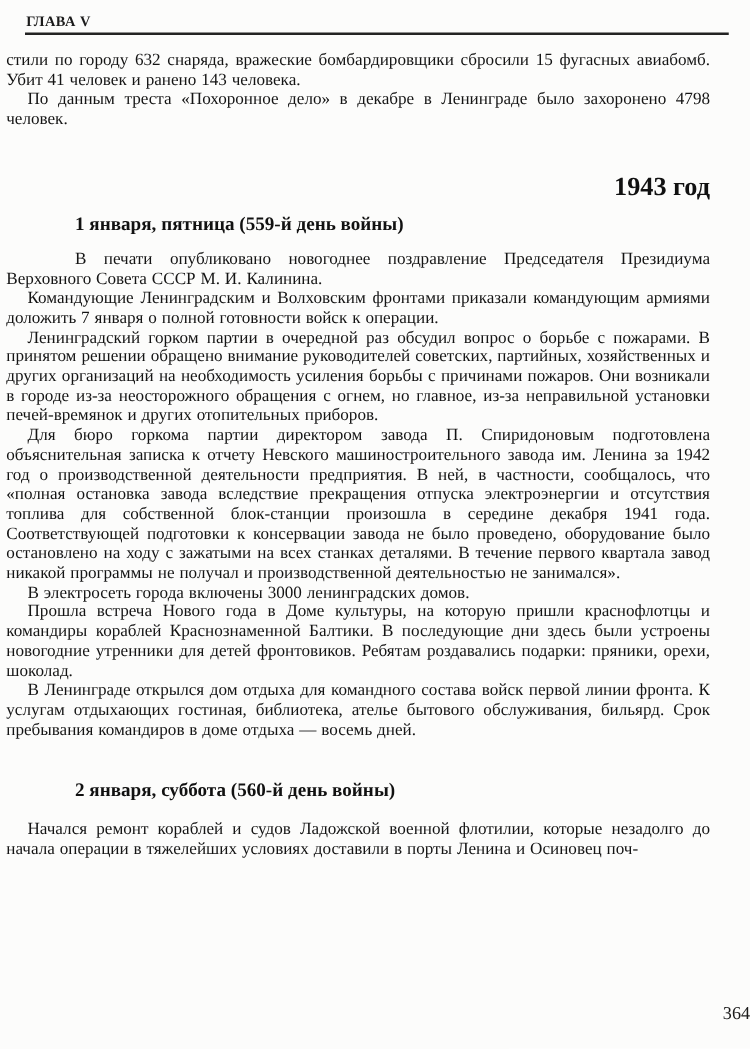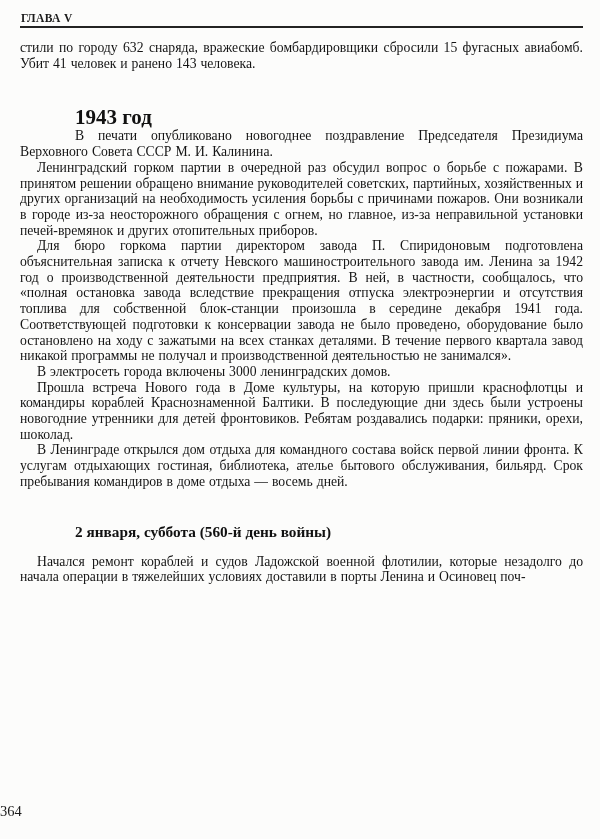--- a/index.html
+++ b/index.html
@@ -26,76 +26,80 @@
     position: absolute;
     top: 26px;
     left: 20px;
     width: 563px;
     height: 2px;
     background: #232323;
   }
   .body-col {
     position: absolute;
     top: 40px;
-    left: 20px;
+    left: 5px;
     width: 563px;
   }
   .body-col p {
     font-size: 13.7px;
     line-height: 15.7px;
     text-align: justify;
     text-indent: 17px;
     word-spacing: 0.5px;
   }
   .body-col p.cont { text-indent: 0; }
   .body-col p.first { text-indent: 55px; }
   h1.year {
     font-size: 21px;
     line-height: 22px;
     font-weight: bold;
     margin: 35px 0 0 55px;
     color: #111;
+    text-align: right;
   }
   h2.day {
     font-size: 15.3px;
     line-height: 16px;
     font-weight: bold;
     margin: 12px 0 11px 55px;
     color: #111;
   }
   h2.day-second {
     margin-top: 34px;
     margin-bottom: 14px;
   }
   .folio {
     position: absolute;
     top: 803px;
     left: 0;
     width: 100%;
-    text-align: left;
+    text-align: right;
     font-size: 14.5px;
     color: #1b1b1b;
   }
 </style>
 </head>
 <body>
 
 <div class="page">
 
   <div class="running-head">ГЛАВА V</div>
   <div class="head-rule"></div>
 
   <div class="body-col">
 
     <p class="cont">стили по городу 632 снаряда, вражеские бомбардировщики сбросили 15 фугасных авиабомб. Убит 41 человек и ранено 143 человека.</p>
+    <p>По данным треста «Похоронное дело» в декабре в Ленинграде было захоронено 4798 человек.</p>
 
     <h1 class="year">1943 год</h1>
 
+    <h2 class="day">1 января, пятница (559-й день войны)</h2>
 
     <p class="first">В печати опубликовано новогоднее поздравление Председателя Президиума Верховного Совета СССР М. И. Калинина.</p>
+    <p>Командующие Ленинградским и Волховским фронтами приказали командующим армиями доложить 7 января о полной готовности войск к операции.</p>
     <p>Ленинградский горком партии в очередной раз обсудил вопрос о борьбе с пожарами. В принятом решении обращено внимание руководителей советских, партийных, хозяйственных и других организаций на необходимость усиления борьбы с причинами пожаров. Они возникали в городе из-за неосторожного обращения с огнем, но главное, из-за неправильной установки печей-времянок и других отопительных приборов.</p>
     <p>Для бюро горкома партии директором завода П. Спиридоновым подготовлена объяснительная записка к отчету Невского машиностроительного завода им. Ленина за 1942 год о производственной деятельности предприятия. В ней, в частности, сообщалось, что «полная остановка завода вследствие прекращения отпуска электроэнергии и отсутствия топлива для собственной блок-станции произошла в середине декабря 1941 года. Соответствующей подготовки к консервации завода не было проведено, оборудование было остановлено на ходу с зажатыми на всех станках деталями. В течение первого квартала завод никакой программы не получал и производственной деятельностью не занимался».</p>
     <p>В электросеть города включены 3000 ленинградских домов.</p>
     <p>Прошла встреча Нового года в Доме культуры, на которую пришли краснофлотцы и командиры кораблей Краснознаменной Балтики. В последующие дни здесь были устроены новогодние утренники для детей фронтовиков. Ребятам роздавались подарки: пряники, орехи, шоколад.</p>
     <p>В Ленинграде открылся дом отдыха для командного состава войск первой линии фронта. К услугам отдыхающих гостиная, библиотека, ателье бытового обслуживания, бильярд. Срок пребывания командиров в доме отдыха — восемь дней.</p>
 
     <h2 class="day day-second">2 января, суббота (560-й день войны)</h2>
 
     <p>Начался ремонт кораблей и судов Ладожской военной флотилии, которые незадолго до начала операции в тяжелейших условиях доставили в порты Ленина и Осиновец поч-</p>
 

